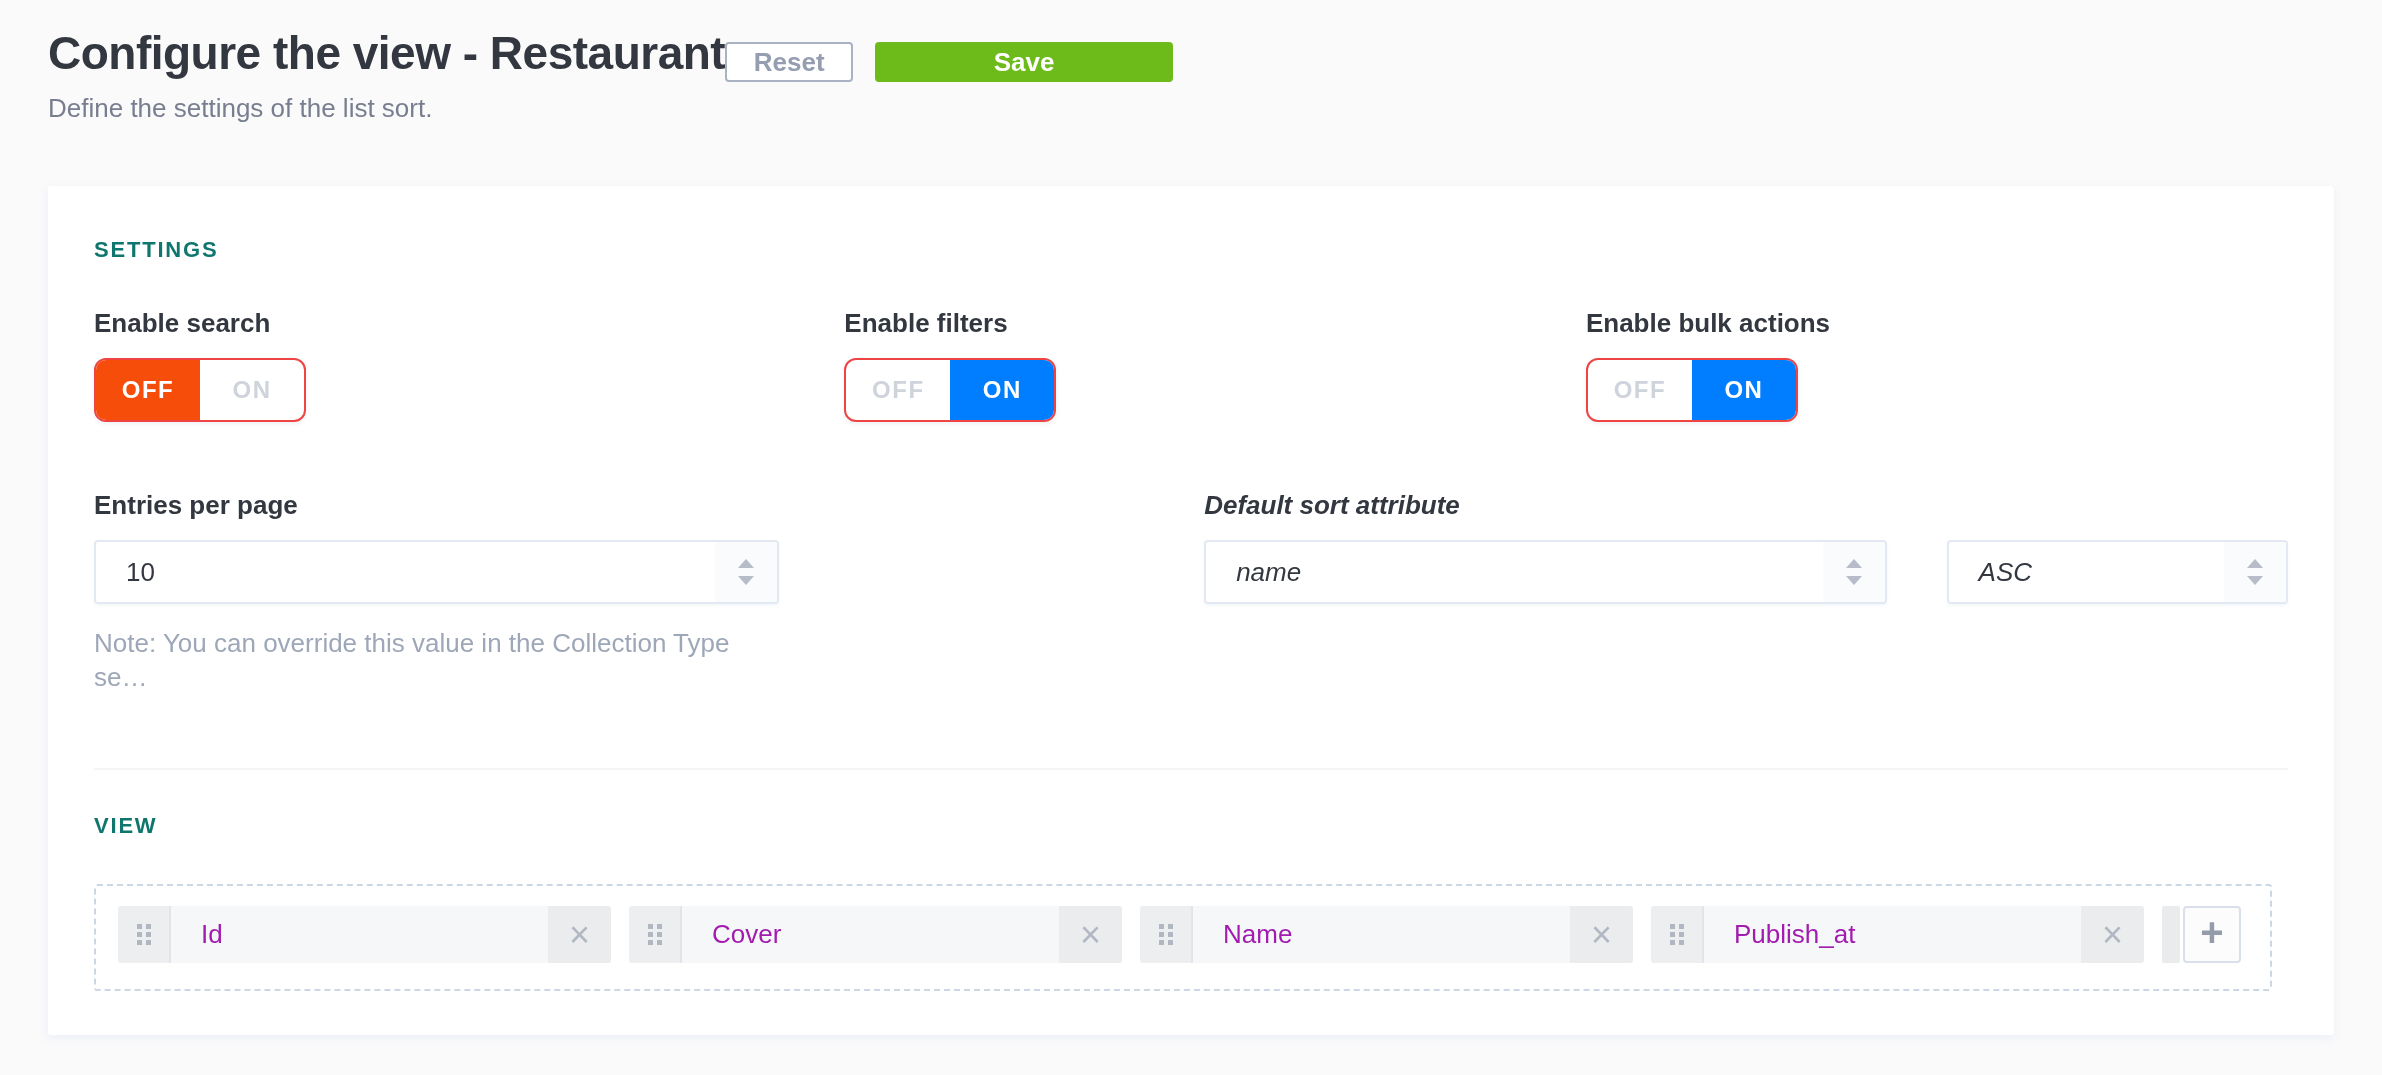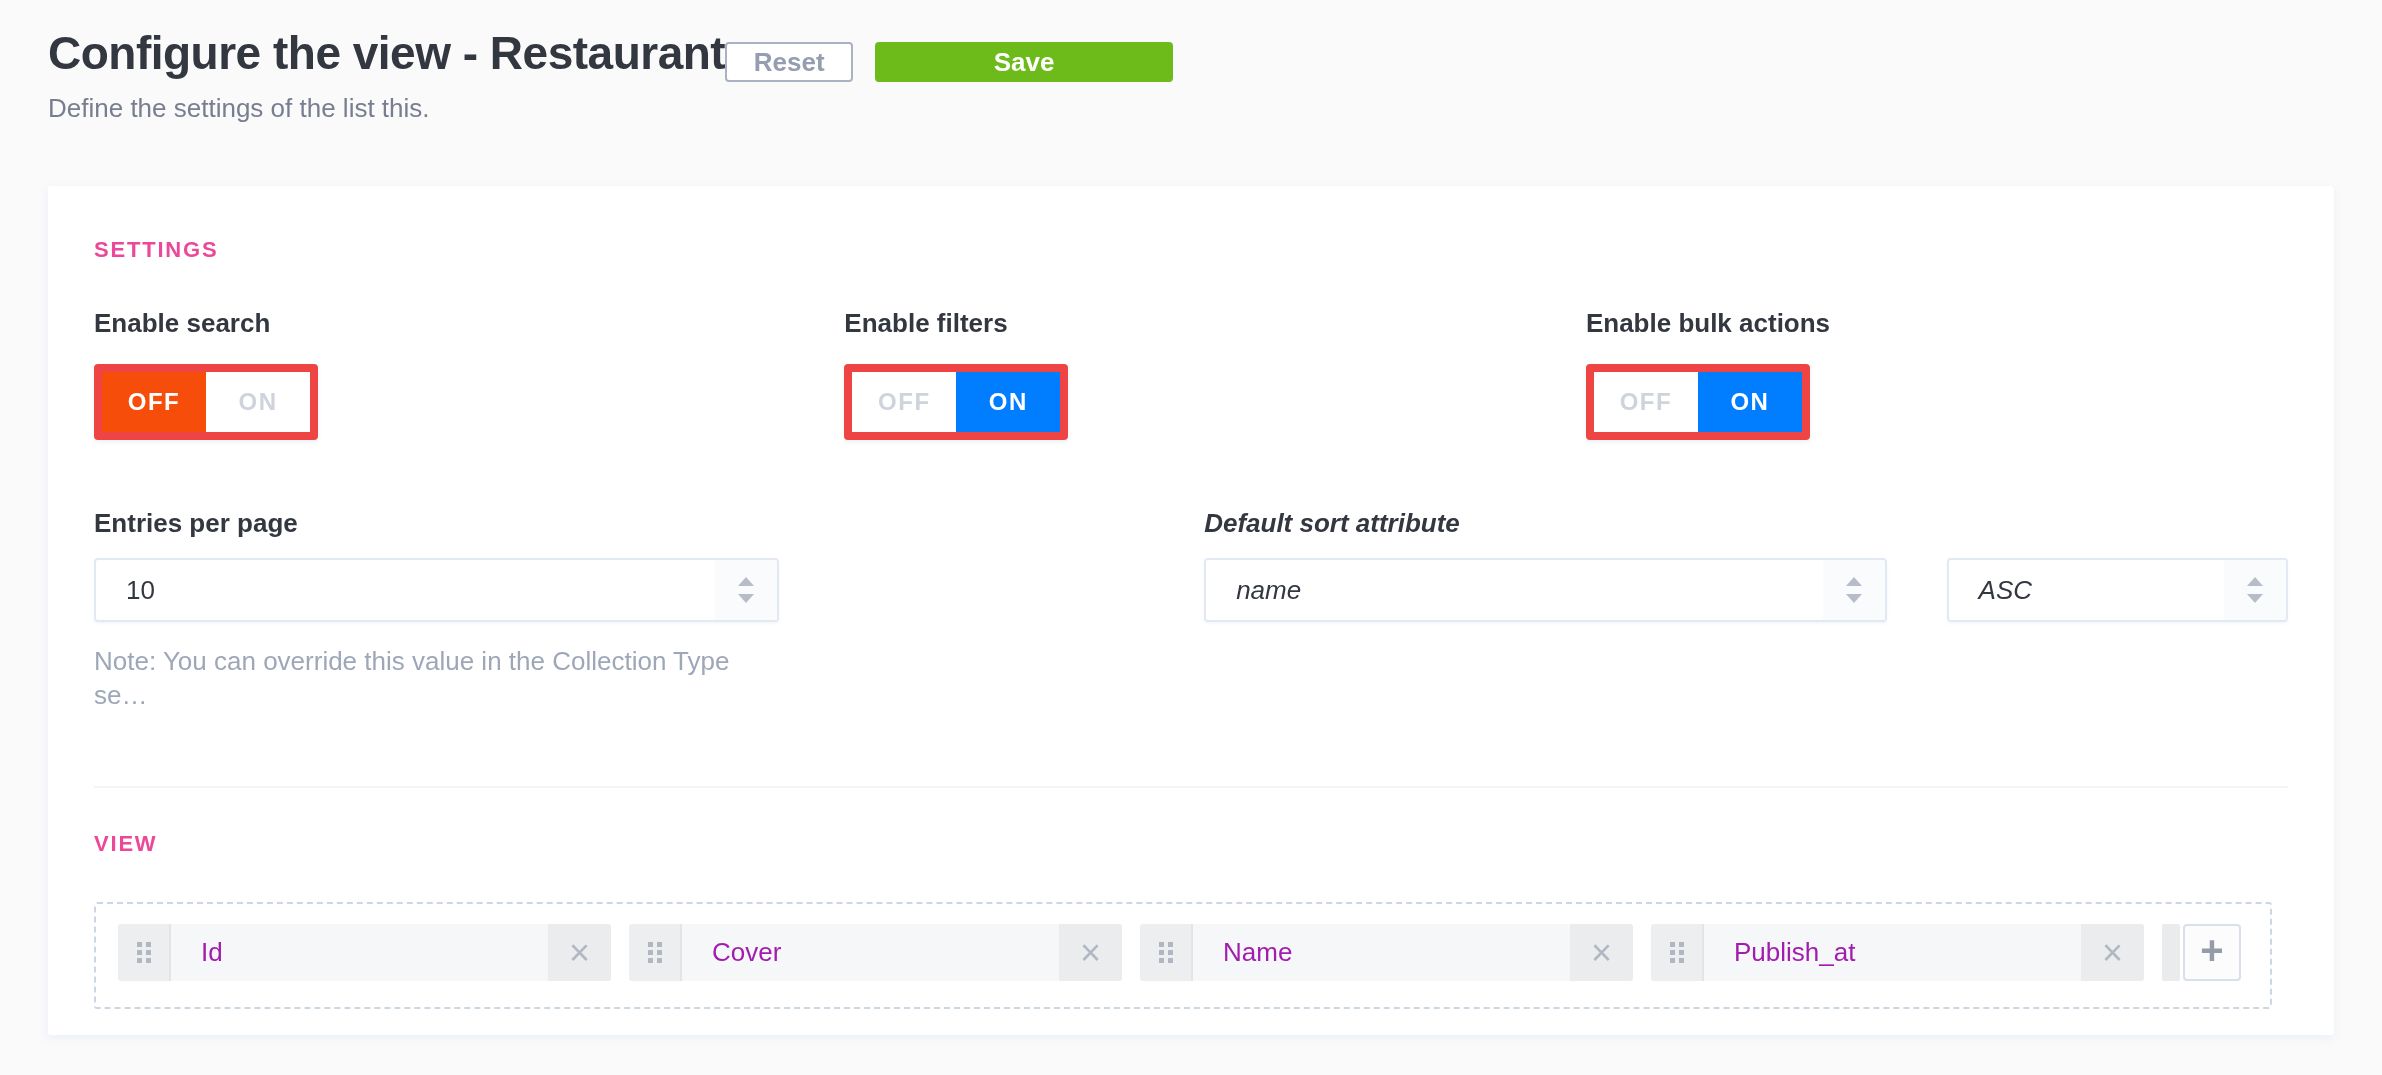--- a/index.html
+++ b/index.html
@@ -20,28 +20,28 @@
   .btn-reset { width: 128px; background: #fff; border: 2px solid #a9b2c2; color: #949eb0; font-weight: 600; }
   .btn-save { width: 298px; background: var(--accent-green, #6dbb1a); border: none; color: #fff; font-weight: 700; }
 
   
   .panel {
     margin: 62px 48px 0; height: 849px;
     background: #fff; border-radius: 3px;
     box-shadow: 0 3px 8px rgba(227,233,243,0.65);
     padding: 52px 46px 0;
   }
-  .section-title { font-size: 22px; line-height: 24px; font-weight: 700; color: #ec4899; letter-spacing: 1.8px; }
+  .section-title { font-size: 22px; line-height: 24px; font-weight: 700; color: #0f766e; letter-spacing: 1.8px; }
 
   
   .toggles-row { display: grid; grid-template-columns: 34.2% 33.8% auto; margin-top: 44px; }
   .field-label { display: block; font-size: 26px; font-weight: 600; color: var(--text-dark, #333740); line-height: 34px; }
   .toggle {
-    margin-top: 24px; display: inline-flex;
-    border: 8px solid #ef4444; border-radius: 4px; background: #fff;
+    margin-top: 18px; display: inline-flex;
+    border: 2px solid #ef4444; border-radius: 12px; background: #fff;
     box-shadow: 0 2px 4px rgba(190,200,220,0.25); overflow: hidden;
   }
   .toggle button {
     width: 104px; height: 60px; border: none; background: transparent;
     font-family: inherit; font-size: 24px; font-weight: 700; letter-spacing: 1.5px;
     color: #ced3dc; cursor: pointer;
   }
   .toggle.state-off .toggle-off { background: var(--accent-orange, #f64d0a); color: #fff; }
   .toggle.state-on  .toggle-on  { background: var(--accent-blue, #007eff); color: #fff; }
 
@@ -90,21 +90,21 @@
     font-family: inherit; font-size: 40px; font-weight: 700; color: #959ca9;
     display: flex; align-items: center; justify-content: center; cursor: pointer; padding-bottom: 4px;
   }
 </style>
 </head>
 <body>
 
 <header class="header">
   <div>
     <h1 class="page-title">Configure the view - Restaurant</h1>
-    <p class="page-subtitle">Define the settings of the list this.</p>
+    <p class="page-subtitle">Define the settings of the list sort.</p>
   </div>
   <div class="header-actions">
     <button class="btn btn-reset">Reset</button>
     <button class="btn btn-save">Save</button>
   </div>
 </header>
 
 <main class="panel">
 
   <div class="section-title">SETTINGS</div>

